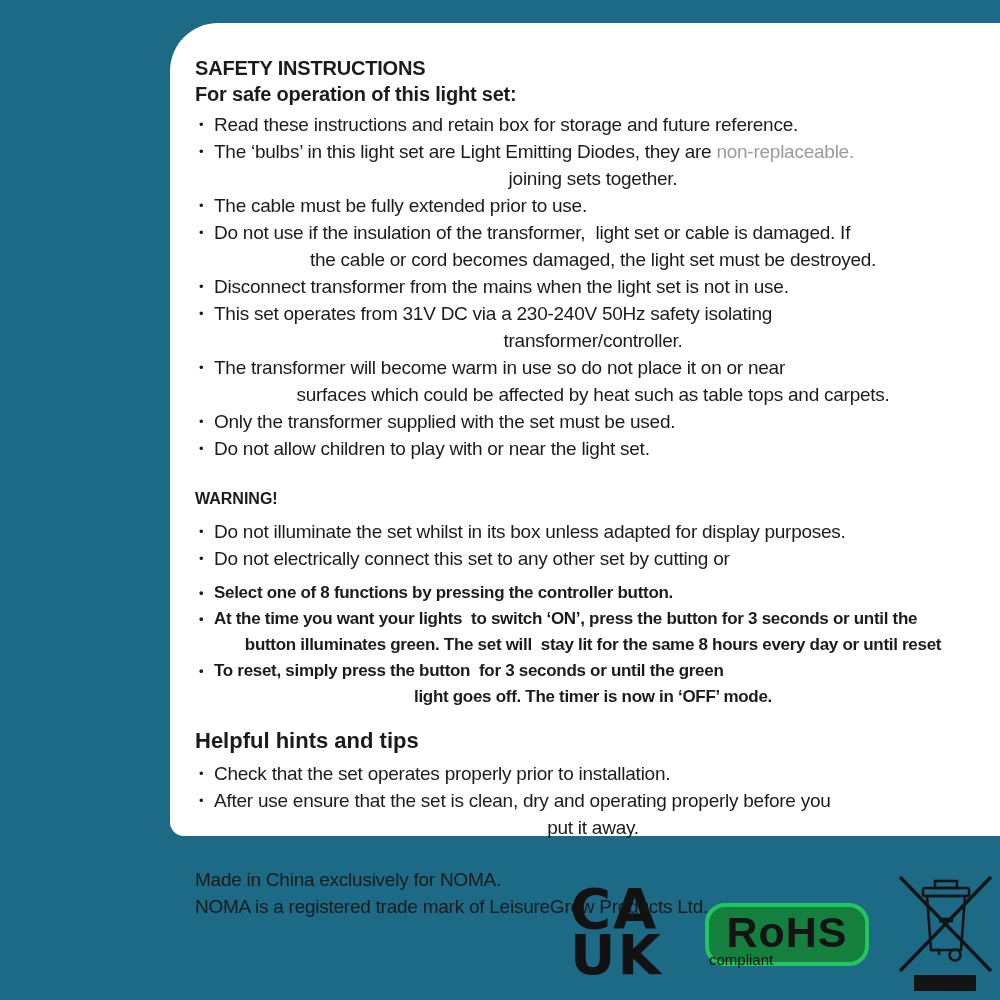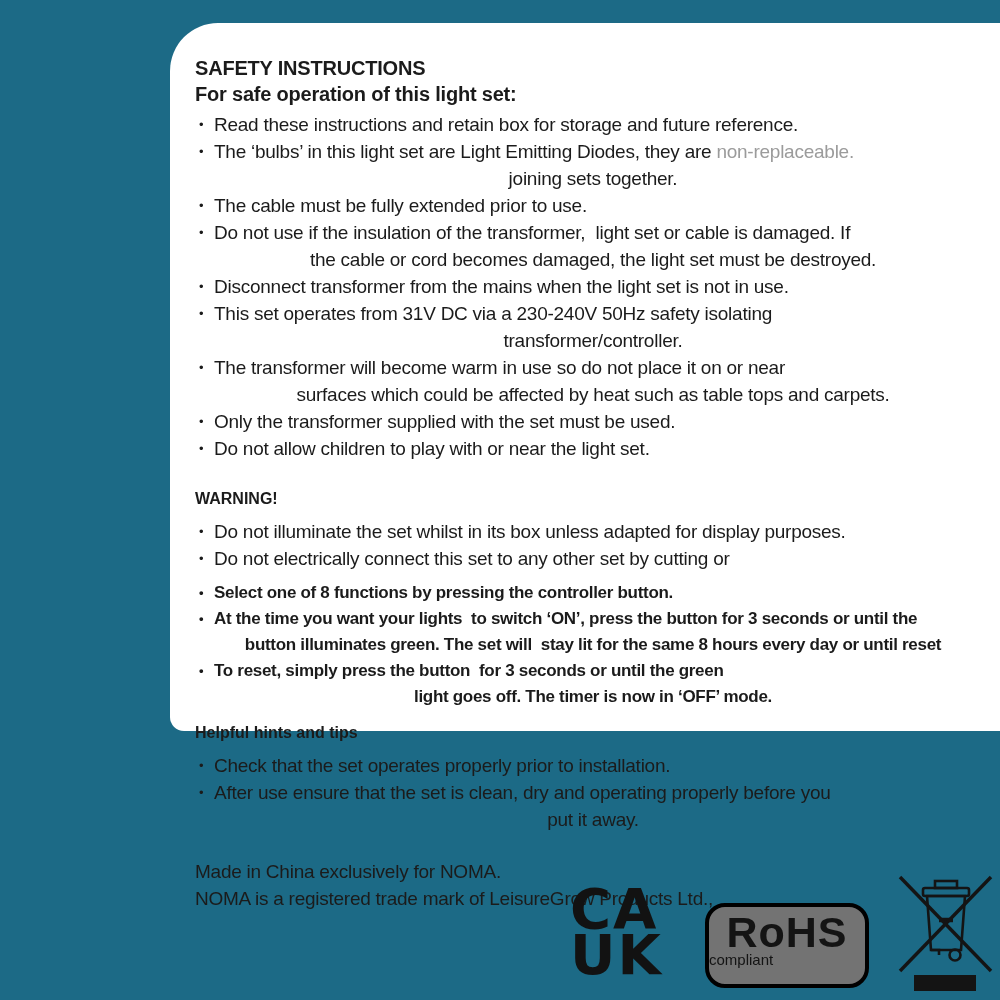--- a/index.html
+++ b/index.html
@@ -7,21 +7,21 @@
   body {
     position:relative;
     background:#1c6a86;
     font-family:"Liberation Sans", sans-serif;
     color:#1b1b1b;
     overflow:hidden;
   }
   .panel {
     position:absolute;
     left:170px; top:23px;
-    width:830px; height:708px;
+    width:830px; height:813px;
     background:#ffffff;
     border-radius:48px 0 0 14px;
     padding:32px 28px 0 25px;
   }
   .h1, .h2 {
     font-weight:bold;
     font-size:20px;
     line-height:26px;
     letter-spacing:-0.2px;
   }
@@ -44,38 +44,38 @@
   .warning-title { margin-top:24px; font-weight:bold; font-size:16px; line-height:26px; }
   .warn-list { margin-top:6px; }
   .timer-list { margin-top:8px; }
   .timer-list .row {
     font-weight:bold;
     font-size:17px;
     line-height:26px;
     letter-spacing:-0.3px;
   }
   .timer-list .dot { line-height:26px; }
-  .hints-title { margin-top:8px; font-weight:bold; font-size:16px; line-height:30px; }
+  .hints-title { margin-top:16px; font-weight:bold; font-size:22px; line-height:30px; }
   .footer { margin-top:25px; font-size:19px; line-height:27px; letter-spacing:-0.25px; }
 
   
   .ukca {
     position:absolute; left:570px; top:886px;
     font-family:"DejaVu Sans", sans-serif;
     font-weight:bold;
     font-size:56px; line-height:46px;
     letter-spacing:2px;
     color:#121212;
   }
   .rohs {
     position:absolute; left:705px; top:903px;
-    width:164px; height:85px;
-    border:4px solid #000000;
+    width:164px; height:63px;
+    border:4px solid #22c55e;
     border-radius:20px;
-    background:#737373;
+    background:#15803d;
     text-align:center;
     color:#141414;
   }
   .rohs-label {
     font-weight:bold;
     font-size:43px; line-height:44px;
     letter-spacing:1px;
     margin-top:3px;
   }
   .rohs-sub {

